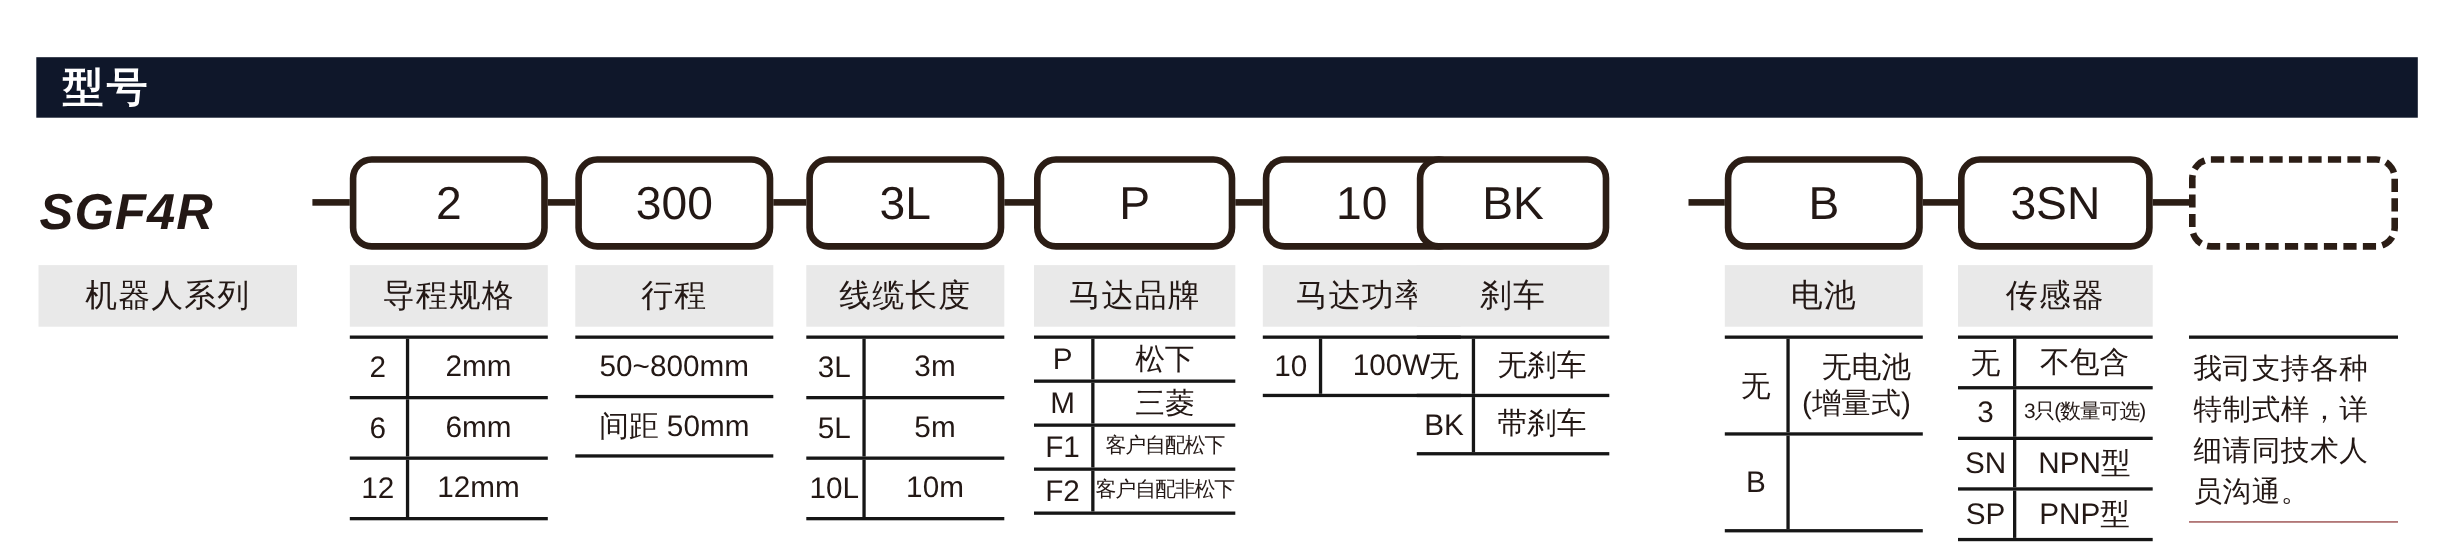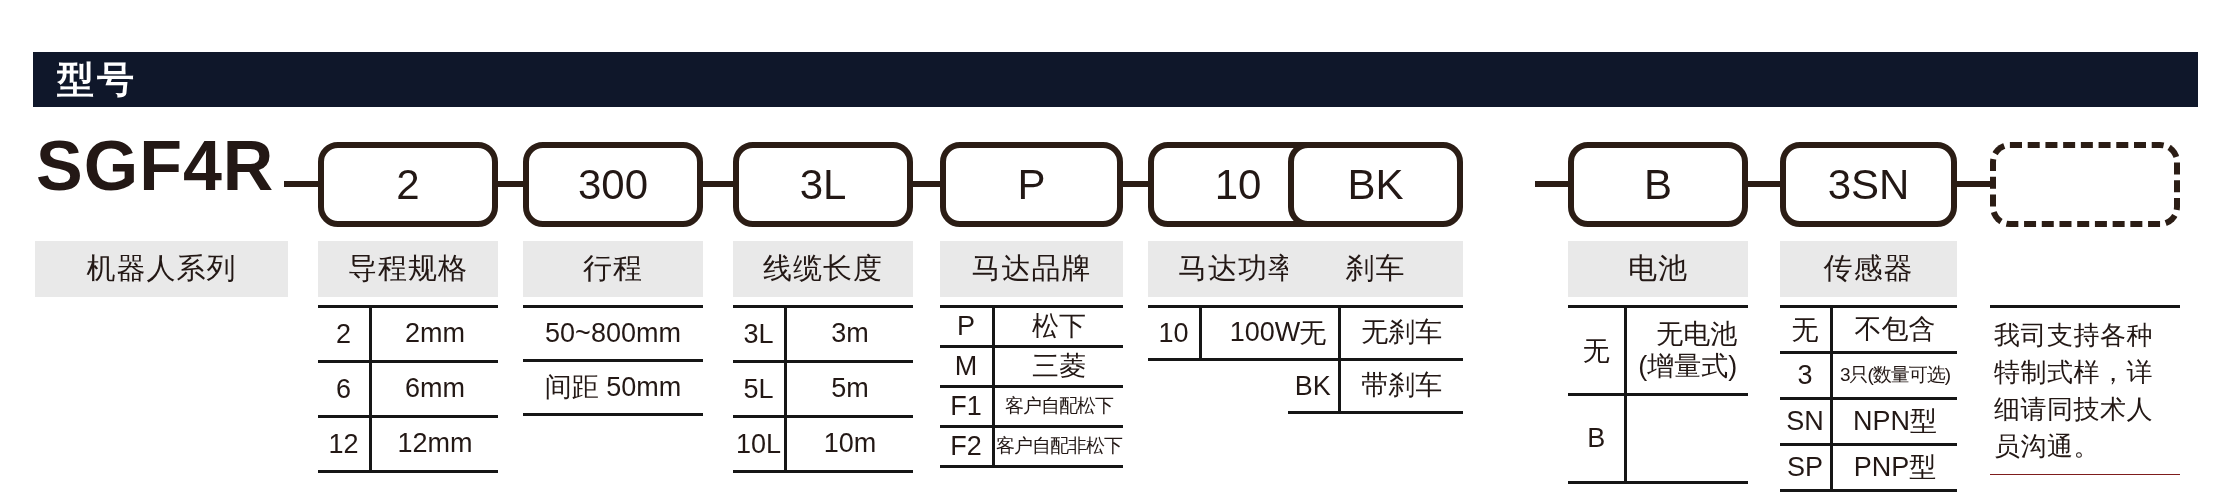--- a/index.html
+++ b/index.html
@@ -8,29 +8,29 @@
     font-family:"Liberation Sans","DejaVu Sans",sans-serif;color:#231815;
   }
   
   .title-bar{
     position:absolute;left:33px;top:52px;width:2165px;height:55px;
     background:#0f172a;color:#ffffff;display:flex;align-items:center;
     padding-left:24px;box-sizing:border-box;font-size:37px;font-weight:bold;letter-spacing:3px;
   }
   
   .series-code{
-    position:absolute;left:36px;top:120px;width:244px;height:92px;
-    display:flex;align-items:center;font-size:70px;font-weight:bold;letter-spacing:1px;
+    position:absolute;left:36px;top:146px;width:244px;height:92px;
+    display:flex;align-items:center;font-size:46px;font-weight:bold;letter-spacing:1px;font-style:italic;
   }
   
   .cat-label{
     position:absolute;top:241px;left:0;right:0;height:56px;background:#e9e9e9;
     display:flex;align-items:center;justify-content:center;font-size:29px;letter-spacing:1px;
   }
-  .series-label{position:absolute;left:35px;top:241px;width:253px;height:56px;background:#e9e9e9;
+  .series-label{position:absolute;left:35px;top:241px;width:235px;height:56px;background:#e9e9e9;
     display:flex;align-items:center;justify-content:center;font-size:29px;letter-spacing:1px;}
   
   .column{position:absolute;top:0;height:494px;}
   .code-box{
     position:absolute;top:142px;left:0;right:0;height:85px;box-sizing:border-box;
     border:6px solid #2b1d15;border-radius:20px;background:#ffffff;
     display:flex;align-items:center;justify-content:center;font-size:42px;
   }
   .code-box.dashed{border-style:dashed;}
   

